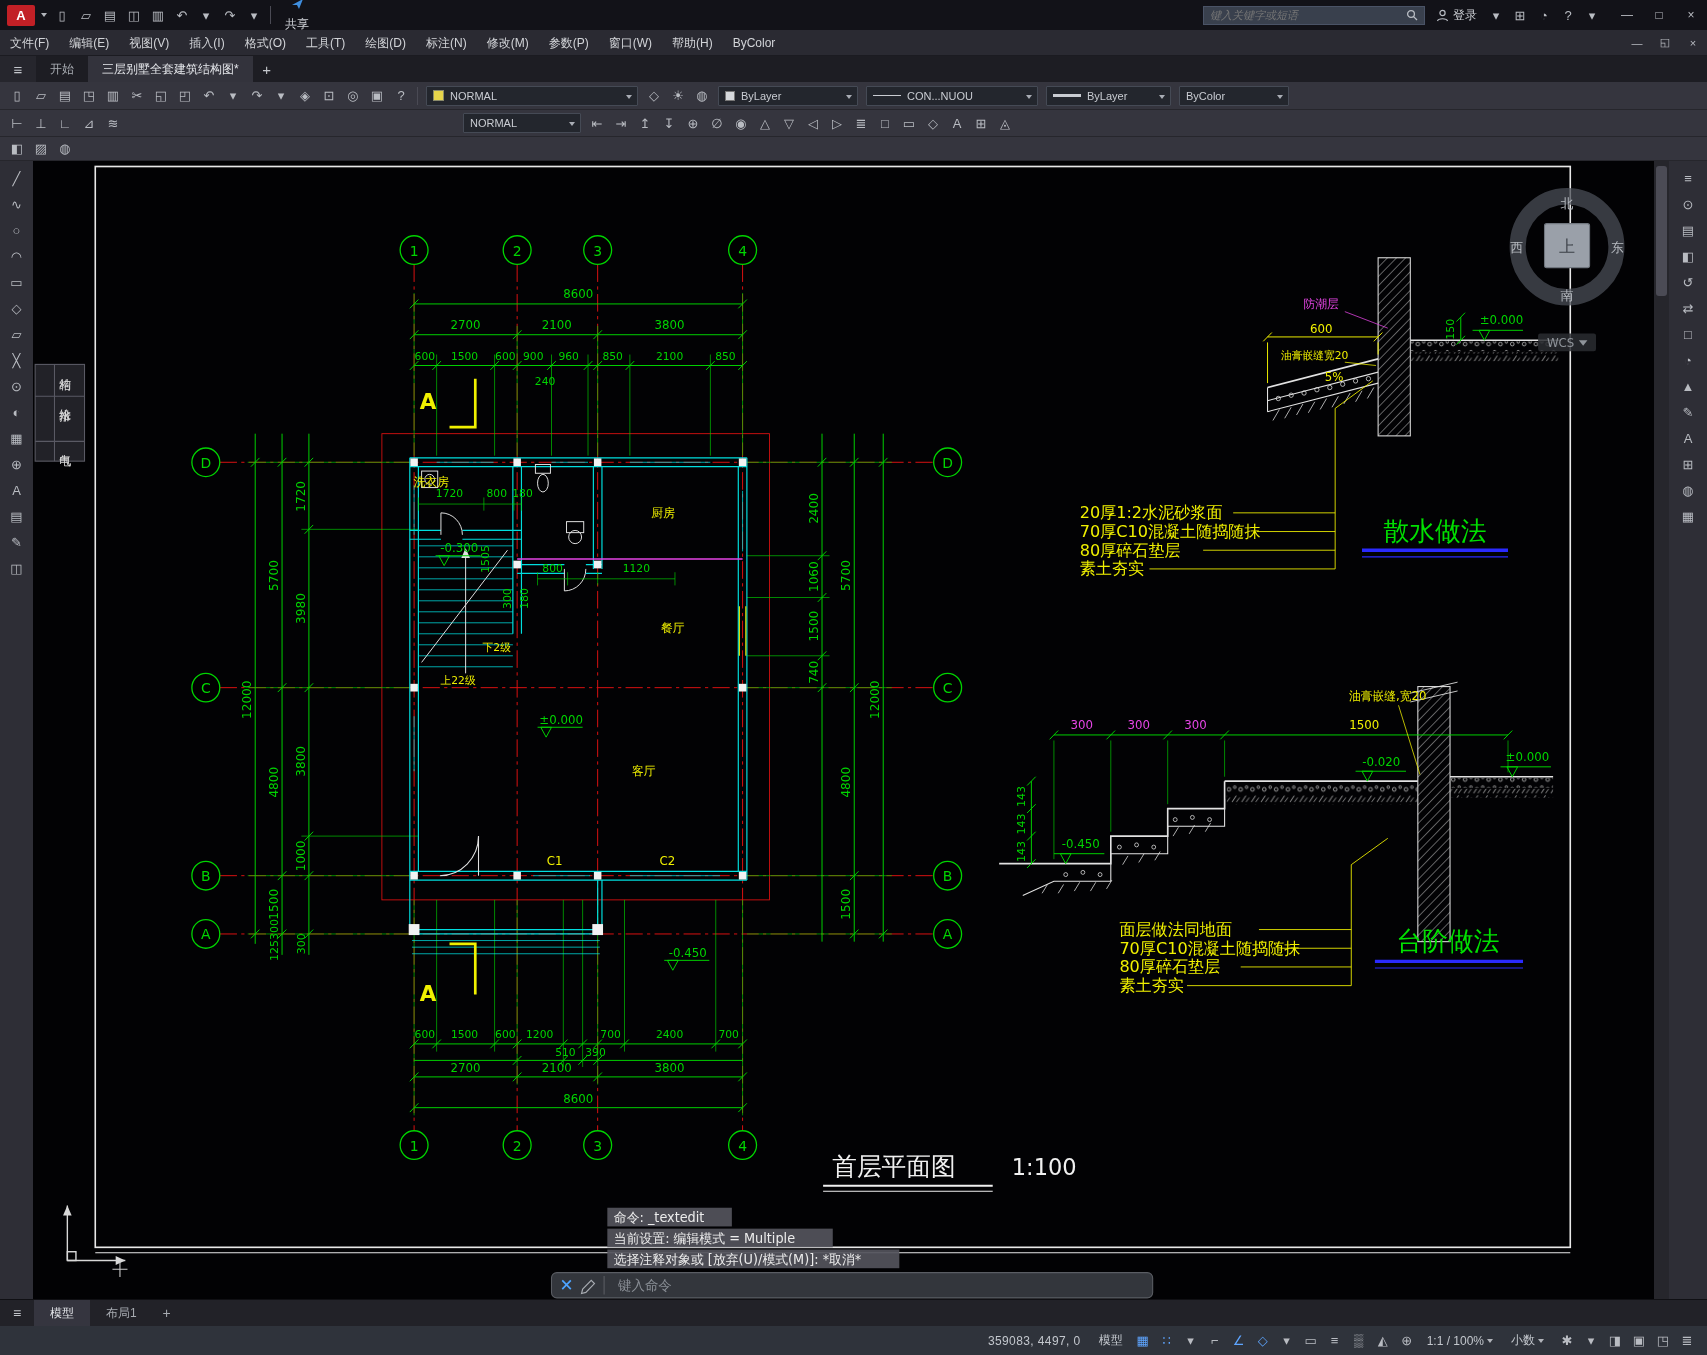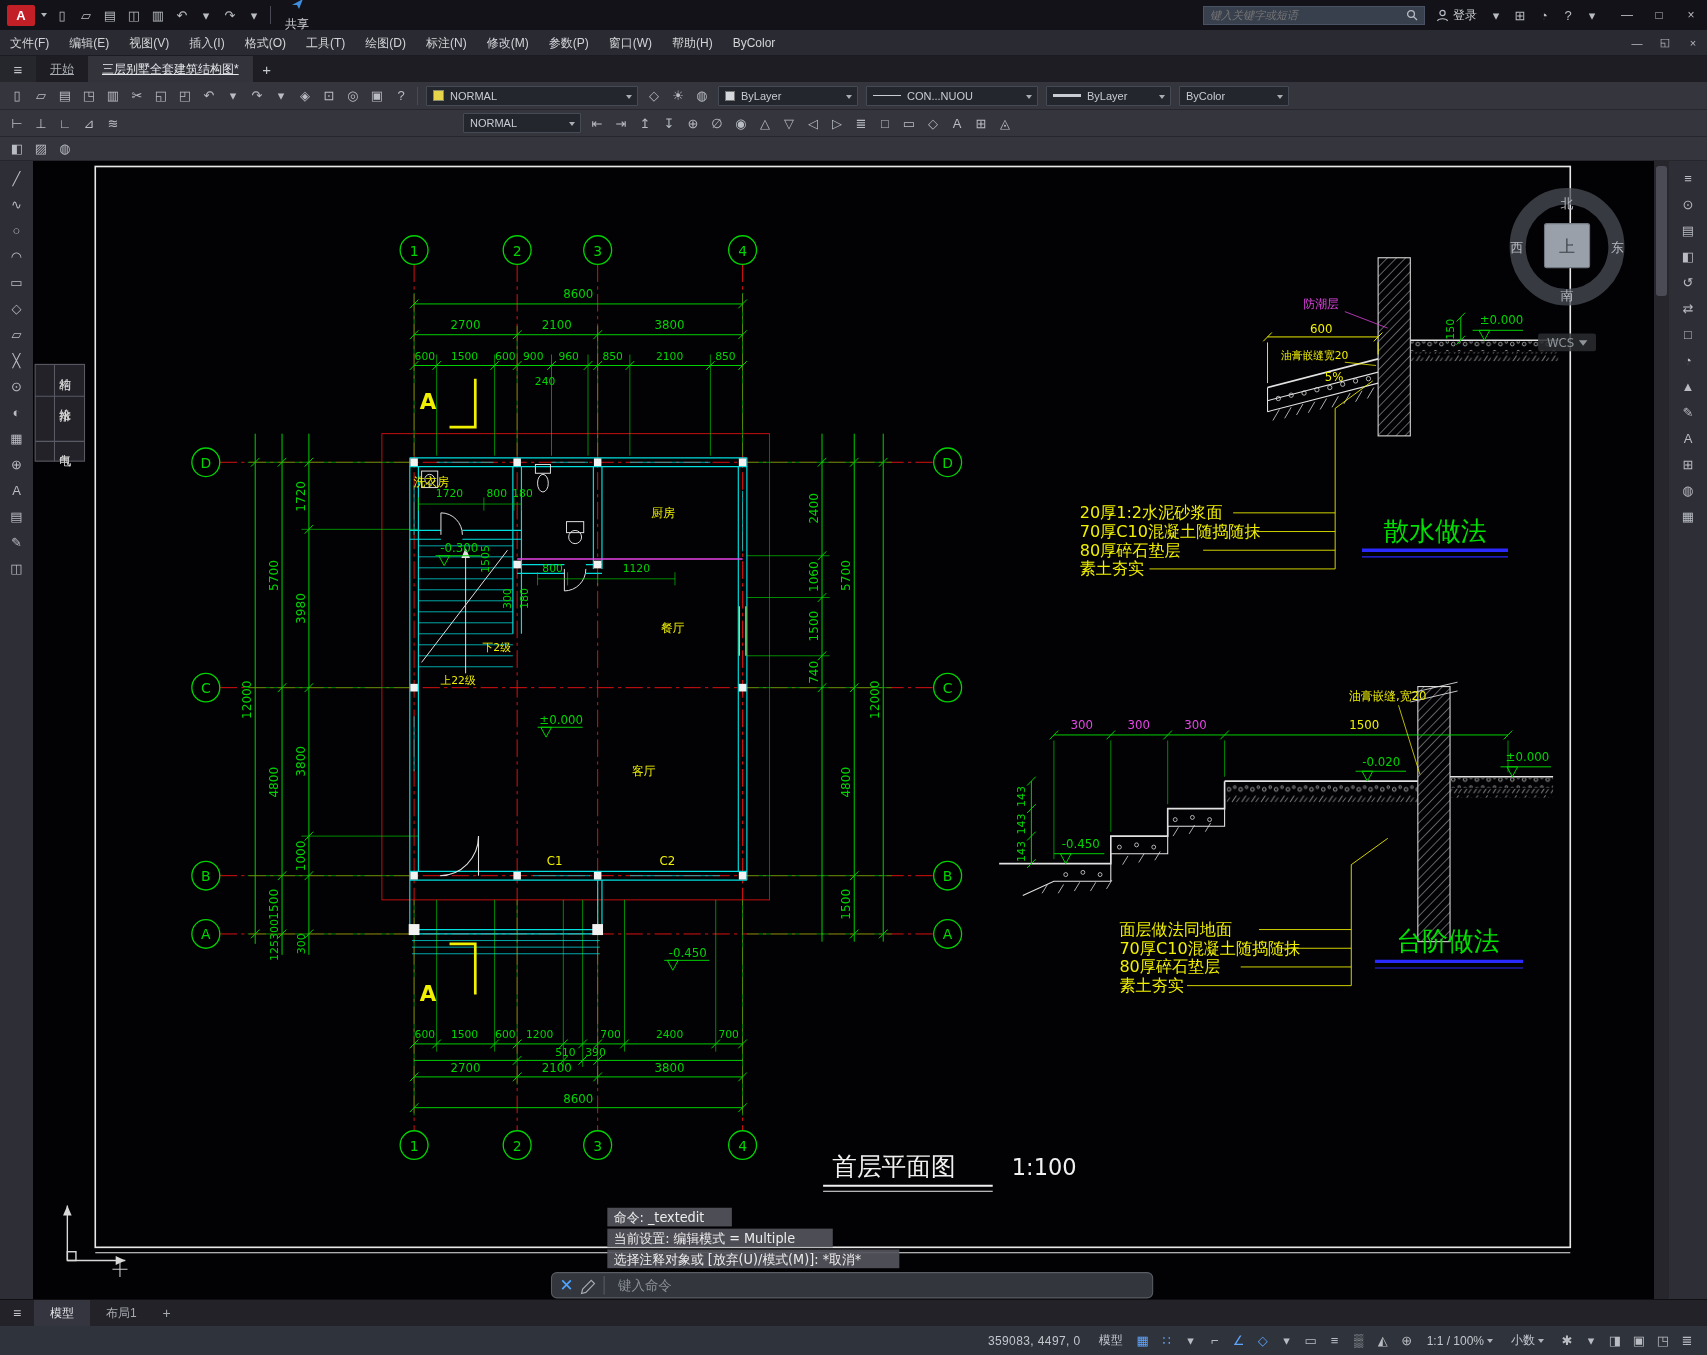--- a/index.html
+++ b/index.html
@@ -20,21 +20,21 @@
 .winbtns{display:flex;margin-left:6px;}
 .winbtns .gi{width:32px;height:28px;font-size:12px;}
 
 .menubar{height:26px;background:#2a2a32;display:flex;align-items:center;font-size:12px;color:#d2d4d8;border-bottom:1px solid #1b1b21;flex:none;}
 .menubar .mi{padding:0 10px;line-height:26px;}
 .docwin{margin-left:auto;display:flex;}
 .docwin .gi{width:28px;height:24px;font-size:11px;}
 
 .filetabs{height:26px;background:#1d1d23;display:flex;align-items:stretch;font-size:12px;color:#a9adb3;flex:none;}
 .ft-menu{width:36px;display:flex;align-items:center;justify-content:center;background:#26262d;color:#c5c8cd;font-size:15px;}
-.ftab{display:flex;align-items:center;padding:0 14px;text-decoration:underline;}
+.ftab{display:flex;align-items:center;padding:0 14px;}
 .ftab.active{background:#33333c;color:#e4e6ea;}
 .ft-plus{width:28px;display:flex;align-items:center;justify-content:center;color:#c5c8cd;font-size:15px;}
 
 .toolbar{background:#35353e;display:flex;align-items:center;padding:0 5px;border-bottom:1px solid #26262c;flex:none;}
 .tb1{height:28px;}.tb2{height:27px;}.tb3{height:24px;}
 .sep{width:1px;height:18px;background:#4a4a54;margin:0 4px;flex:none;}
 .sel{height:20px;background:#23262d;border:1px solid #454a55;display:flex;align-items:center;font-size:11px;color:#c9ccd2;padding:0 18px 0 6px;position:relative;margin:0 4px;border-radius:1px;flex:none;}
 .sel:after{content:"";position:absolute;right:5px;top:8px;border-left:3.5px solid transparent;border-right:3.5px solid transparent;border-top:4px solid #a9adb5;}
 .winsw{width:11px;height:11px;background:#e6d44a;border:1px solid #8a8a6a;margin-right:6px;}
 .colsw{width:10px;height:10px;background:#d5d8dc;border:1px solid #777;margin-right:6px;}

